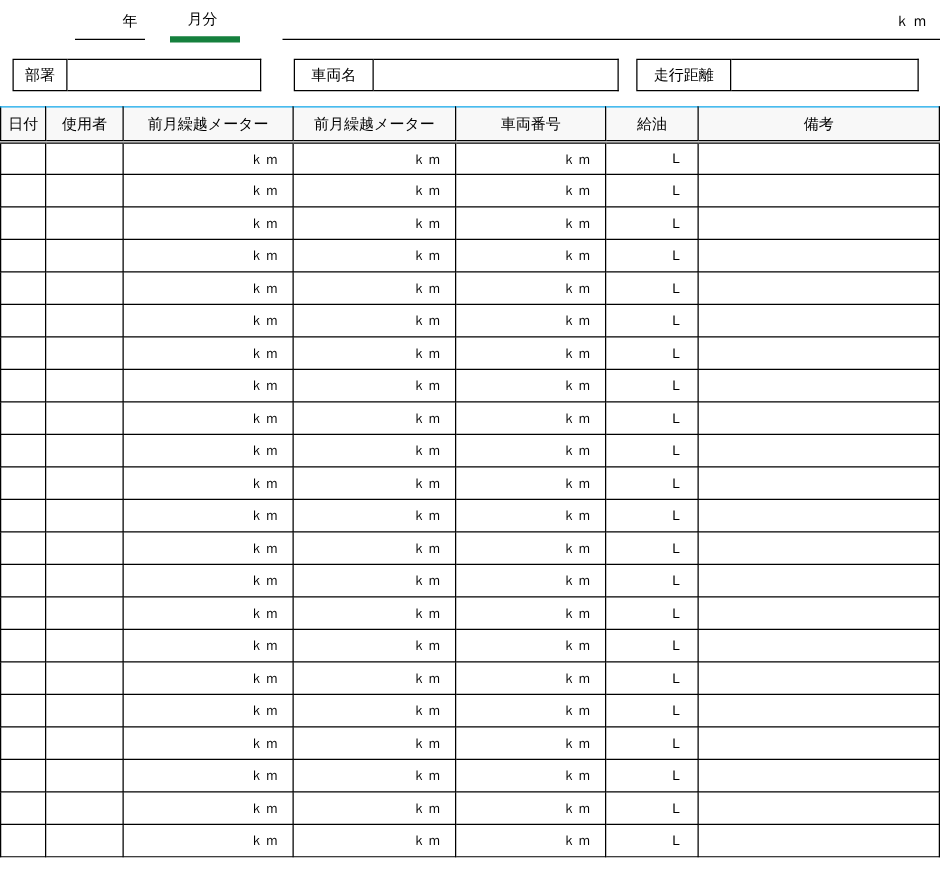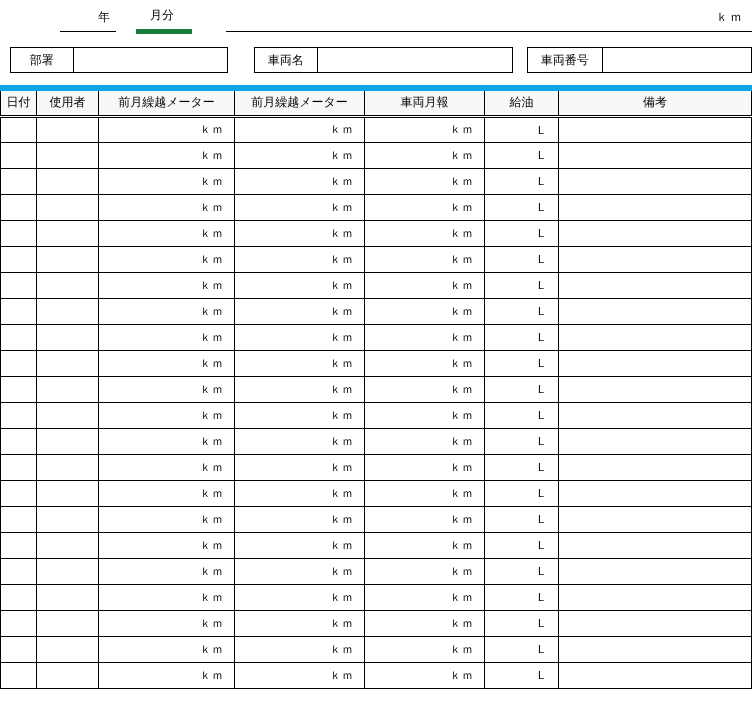--- a/index.html
+++ b/index.html
@@ -12,32 +12,32 @@
     .hr-spacer2 { width: 20px; }
     .hr-month { width: 56px; border-bottom: 5px solid #15803d; text-align: center; padding-right: 4px; line-height: 28px; }
     .hr-spacer3 { width: 30px; }
     .hr-title { width: 210px; border-bottom: 1px solid #000; text-align: center; font-size: 18px; font-weight: bold; line-height: 28px; letter-spacing: 2px; }
     .hr-spacer4 { width: 4px; }
     .hr-prev-label { width: 100px; border-bottom: 1px solid #000; padding-left: 6px; line-height: 28px; font-size: 11px; }
     .hr-prev-val { flex: 1; border-bottom: 1px solid #000; text-align: right; padding-right: 8px; line-height: 28px; letter-spacing: 2px; }
     
     .meta-row { display: flex; height: 50px; align-items: center; padding: 10px 0; }
     .mr-spacer1 { width: 10px; }
-    .mr-dept-label { width: 64px; height: 26px; border: 1px solid #000; display: flex; align-items: center; justify-content: center; }
+    .mr-dept-label { width: 44px; height: 26px; border: 1px solid #000; display: flex; align-items: center; justify-content: center; }
     .mr-dept-val { width: 155px; height: 26px; border: 1px solid #000; border-left: none; }
     .mr-spacer2 { width: 26px; }
     .mr-vname-label { width: 64px; height: 26px; border: 1px solid #000; display: flex; align-items: center; justify-content: center; }
     .mr-vname-val { width: 196px; height: 26px; border: 1px solid #000; border-left: none; }
     .mr-spacer3 { width: 14px; }
     .mr-vnum-label { width: 76px; height: 26px; border: 1px solid #000; display: flex; align-items: center; justify-content: center; }
     .mr-vnum-val { width: 150px; height: 26px; border: 1px solid #000; border-left: none; }
     
     table { border-collapse: collapse; width: 752px; table-layout: fixed; }
     th { border: 1px solid #000; background: #f8f8f8; font-weight: normal; font-size: 12px; height: 28px; }
-    th.thick-top { border-top: 6px solid #0ea5e9; }
+    th.thick-top { border-top: 1px solid #0ea5e9; }
     th.thick-bottom-dbl { border-bottom: 3px double #000; }
     td { border: 1px solid #000; height: 26px; font-size: 11px; }
     .col-date { width: 36px; }
     .col-user { width: 62px; }
     .col-out { width: 136px; }
     .col-in { width: 130px; }
     .col-dist { width: 120px; }
     .col-fuel { width: 74px; }
     .col-note { }
     .unit { text-align: right; padding-right: 10px; letter-spacing: 1px; }
@@ -58,41 +58,41 @@
   </div>
 
   <div class="meta-row">
     <div class="mr-spacer1"></div>
     <div class="mr-dept-label">部署</div>
     <div class="mr-dept-val"></div>
     <div class="mr-spacer2"></div>
     <div class="mr-vname-label">車両名</div>
     <div class="mr-vname-val"></div>
     <div class="mr-spacer3"></div>
-    <div class="mr-vnum-label">車両番号</div>
+    <div class="mr-vnum-label">走行距離</div>
     <div class="mr-vnum-val"></div>
   </div>
 
   <table>
     <colgroup>
       <col class="col-date">
         <col class="col-user">
         <col class="col-out">
         <col class="col-in">
         <col class="col-dist">
         <col class="col-fuel">
         <col class="col-note">
     </colgroup>
     <thead>
       <tr>
         <th class="thick-top thick-bottom-dbl">日付</th>
         <th class="thick-top thick-bottom-dbl">使用者</th>
         <th class="thick-top thick-bottom-dbl">前月繰越メーター</th>
         <th class="thick-top thick-bottom-dbl">前月繰越メーター</th>
-        <th class="thick-top thick-bottom-dbl">車両月報</th>
+        <th class="thick-top thick-bottom-dbl">車両番号</th>
         <th class="thick-top thick-bottom-dbl">給油</th>
         <th class="thick-top thick-bottom-dbl">備考</th>
       </tr>
     </thead>
     <tbody id="tbody">
         <tr>
           <td></td>
           <td></td>
           <td class="unit">ｋｍ</td>
           <td class="unit">ｋｍ</td>

